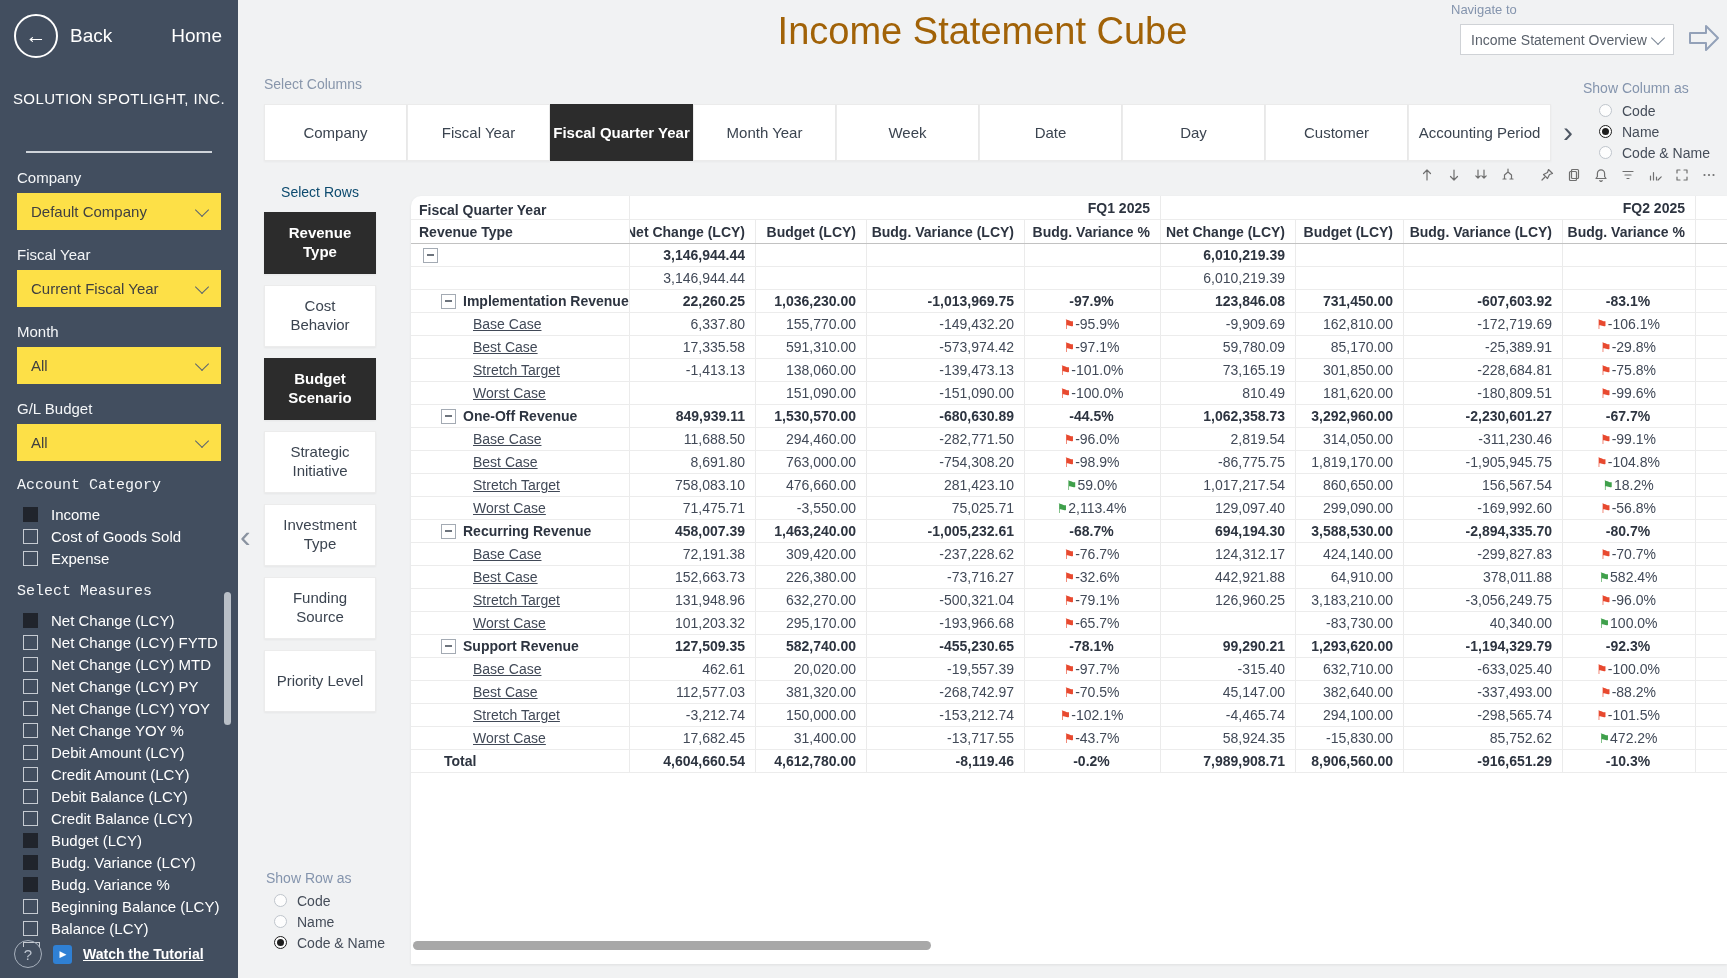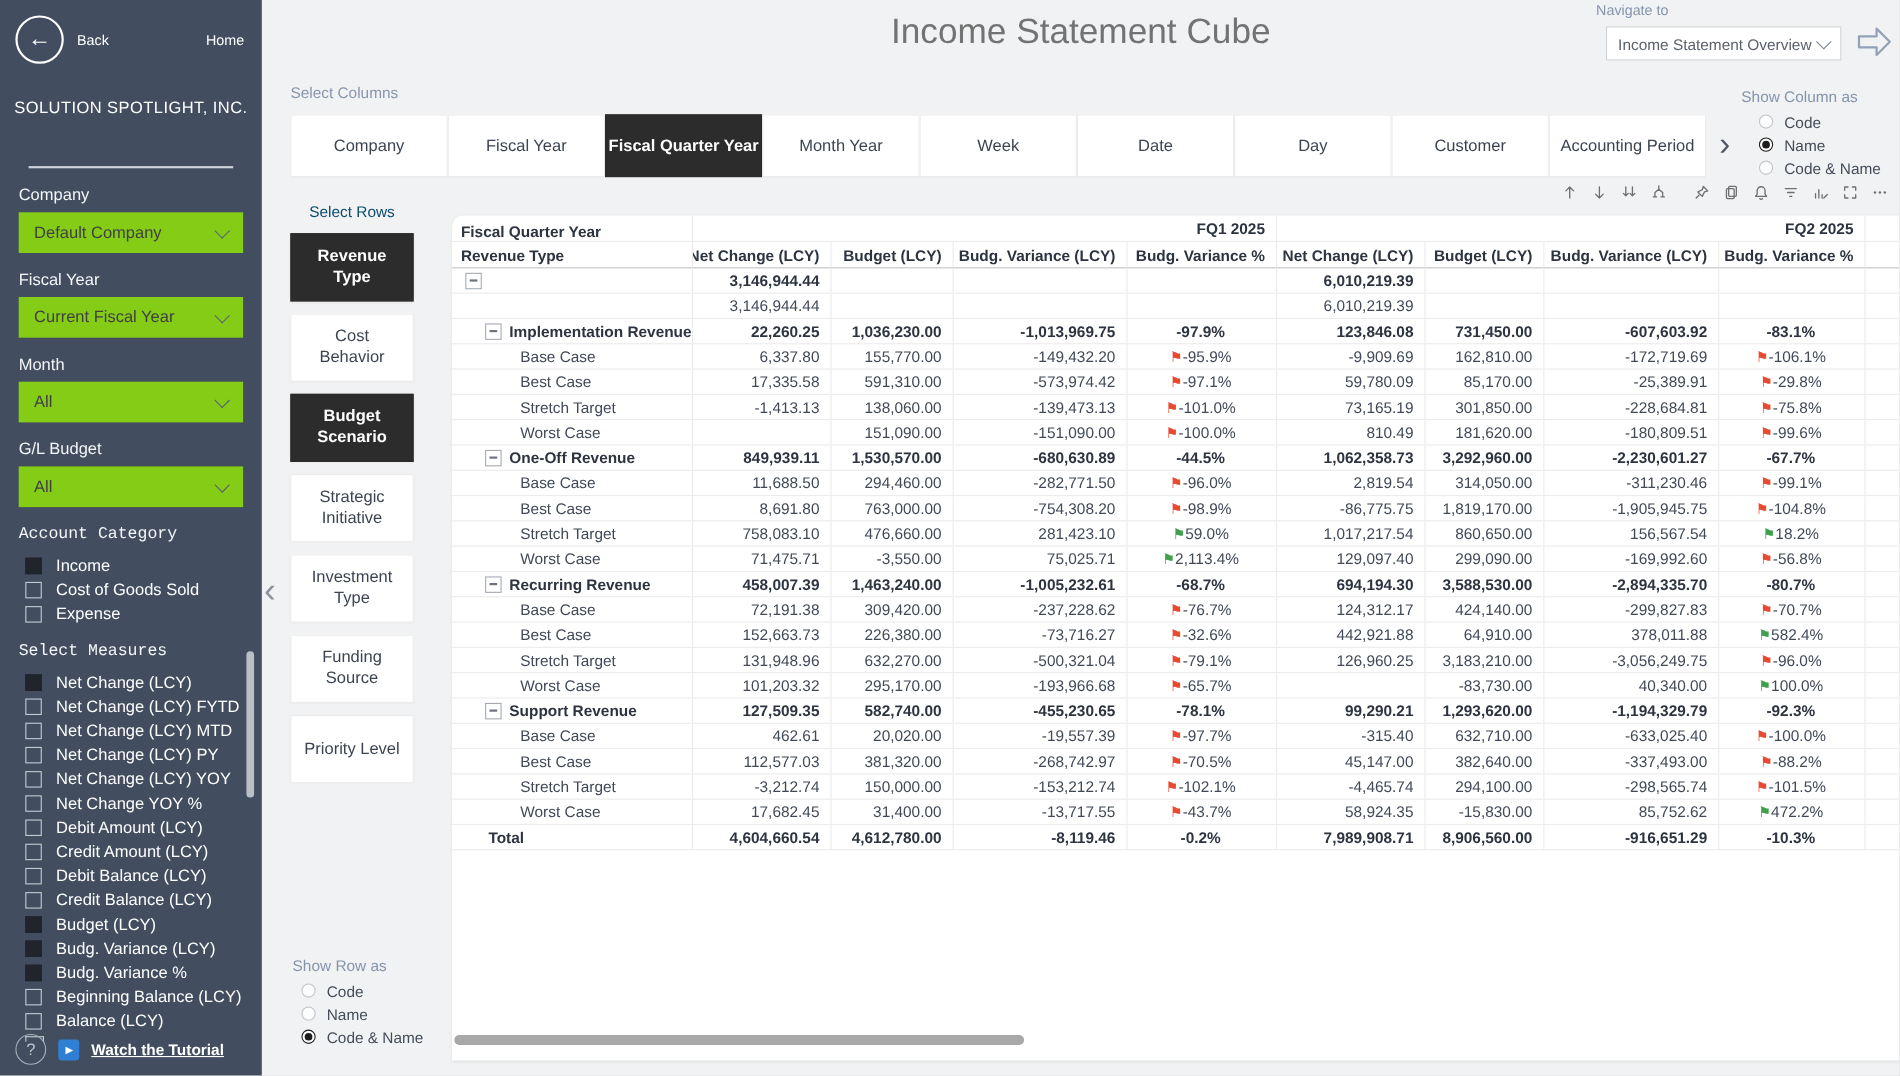--- a/index.html
+++ b/index.html
@@ -4,47 +4,47 @@
 <style>
   html,body{margin:0;padding:0;background:#d8dadd;}
   .app{position:relative;width:1727px;height:978px;background:#f1f2f3;overflow:hidden;
        font-family:"Liberation Sans",sans-serif;color:#3e4653;}
 
   
   .sidebar{position:absolute;left:0;top:0;width:238px;height:978px;background:#424e5f;color:#f2f4f6;}
   .side-top{display:flex;justify-content:space-between;align-items:center;padding:14px 16px 0 14px;}
   .backwrap{display:flex;align-items:center;gap:12px;cursor:pointer;}
   .backcircle{width:40px;height:40px;border:2.5px solid #fff;border-radius:50%;display:grid;place-items:center;font-size:21px;color:#fff;}
-  .side-top .lbl{font-size:13px;color:#fff;}
+  .side-top .lbl{font-size:19px;color:#fff;}
   .company-name{margin-top:32px;text-align:center;font-size:15px;letter-spacing:.4px;color:#fff;}
   .side-divider{margin:44px 26px 0 26px;border-top:2px solid #cfd4da;}
   .side-body{padding:16px 17px 0 17px;}
   .fblock{margin-bottom:16px;}
   .flabel{font-size:15px;margin-bottom:7px;color:#f4f6f8;}
-  .fselect{height:37px;background:#84cc16;color:#404040;display:flex;align-items:center;justify-content:space-between;
+  .fselect{height:37px;background:#fde047;color:#404040;display:flex;align-items:center;justify-content:space-between;
            padding:0 14px;font-size:15px;cursor:pointer;}
   .chev{width:9px;height:9px;border-right:1.5px solid #5a6470;border-bottom:1.5px solid #5a6470;
         transform:rotate(45deg);margin-top:-4px;flex:none;}
   .seclabel{font-size:15px;color:#f4f6f8;margin:14px 0 9px 0;font-family:Liberation Mono, monospace;}
   .chkrow{display:flex;align-items:center;gap:13px;height:22px;cursor:pointer;padding-left:6px;}
   .chk{width:15px;height:15px;border:1.5px solid #c6cbd2;box-sizing:border-box;flex:none;background:transparent;}
   .chk.on{background:#20242c;border-color:#20242c;}
   .chklabel{font-size:15px;color:#fff;white-space:nowrap;}
   .measures-list{height:338px;overflow:hidden;}
   .clipped-box{width:15px;height:6px;border:1.5px solid #c6cbd2;border-bottom:none;margin-left:6px;margin-top:3px;}
   .measures-scrollbar{position:absolute;right:7px;top:592px;width:7px;height:133px;background:#b9bfc7;border-radius:4px;}
   .tutorial{position:absolute;left:14px;bottom:10px;display:flex;align-items:center;gap:11px;}
   .help-circle{width:26px;height:26px;border:1.5px solid #a7b0bc;border-radius:50%;display:grid;place-items:center;
                font-size:15px;color:#bcc4cf;}
   .play-icon{width:19px;height:19px;background:#2f80d4;border-radius:3px;display:grid;place-items:center;
              color:#fff;font-size:9px;padding-left:1px;box-sizing:border-box;}
   .tutorial-link{font-size:14px;font-weight:bold;color:#fff;text-decoration:underline;cursor:pointer;}
 
   
-  .page-title{position:absolute;left:238px;right:0;top:10px;text-align:center;font-size:32px;color:#737373;}
+  .page-title{position:absolute;left:238px;right:0;top:10px;text-align:center;font-size:38px;color:#a16207;}
   .nav-label{position:absolute;left:1451px;top:2px;font-size:13px;color:#8494ad;}
   .nav-select{position:absolute;left:1460px;top:24px;width:214px;height:31px;background:#fff;border:1px solid #cfd2d6;
               box-sizing:border-box;display:flex;align-items:center;justify-content:space-between;padding:0 10px;
               font-size:14px;color:#5a616b;cursor:pointer;}
   .nav-select .chev{border-color:#7b8796;}
   .nav-arrow{position:absolute;left:1686px;top:20px;cursor:pointer;}
   .select-columns-label{position:absolute;left:264px;top:76px;width:1290px;text-align:left;font-size:14px;color:#8896ab;}
   .tabs-row{position:absolute;left:264px;top:104px;display:flex;}
   .tab{width:143px;height:57px;background:#fff;border:1px solid #ebebeb;box-sizing:border-box;display:grid;place-items:center;
        font-size:15px;color:#3b4450;cursor:pointer;box-shadow:0 1px 2px rgba(0,0,0,.04);}
@@ -86,21 +86,21 @@
      border-right:1px solid #ebebeb;white-space:nowrap;overflow:hidden;box-sizing:border-box;}
   .c.lab{justify-content:flex-start;}
   .c.sliver{border-right:none;padding:0;}
   .bold .c, .c.bold{font-weight:bold;color:#2d3440;}
   .grpspan{font-weight:bold;color:#2d3440;}
   .g1{grid-column:2 / span 4;}
   .g2{grid-column:6 / span 4;}
   .th1 .corner{padding-top:4px;}
   .dr.grand .lab,.dr.grand2 .lab{padding-left:12px;}
   .dr.group .lab{padding-left:30px;}
-  .dr.case .lab{padding-left:62px;}
+  .dr.case .lab{padding-left:62px;text-decoration:underline;}
   .dr.total .lab{padding-left:33px;}
   .cicon{width:13px;height:13px;border:1px solid #a3aab3;display:grid;place-items:center;margin-right:7px;flex:none;background:#fff;cursor:pointer;}
   .cicon .minus{width:7px;height:1.5px;background:#6d747d;}
   .pct{justify-content:center;padding-left:8px;}
   .flag{font-size:13px;line-height:1;}
   .flag.red{color:#e8492f;}
   .flag.green{color:#3fa04b;}
   .hscrollbar{position:absolute;left:2px;top:745px;width:518px;height:9px;background:#a8a8a8;border-radius:5px;cursor:pointer;}
 </style>
 </head>

